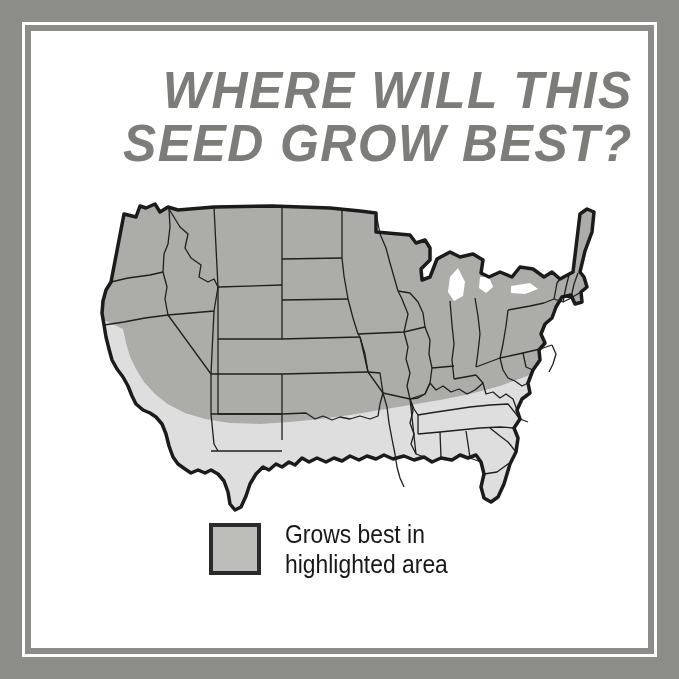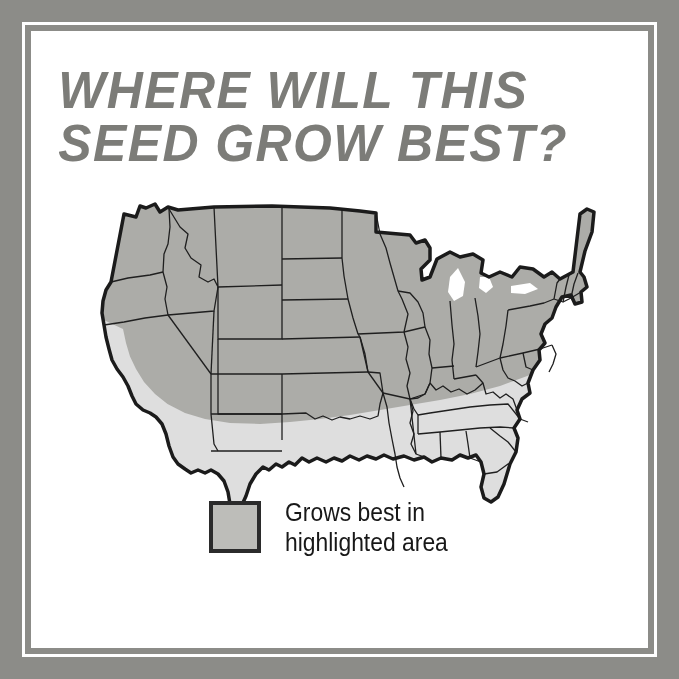--- a/index.html
+++ b/index.html
@@ -35,23 +35,23 @@
     position: absolute;
     left: 34px; top: 34px;
     width: 611px; height: 611px;
     background: #ffffff;
     overflow: hidden;
   }
 
   
   .title-block {
     position: absolute;
-    left: 12px; top: 32px;
+    left: 0; top: 32px;
     width: 611px;
-    text-align: left;
+    text-align: right;
     pointer-events: none;
   }
   .title-line {
     display: block;
     font-family: "Liberation Sans Narrow", "Liberation Sans", sans-serif;
     font-weight: bold;
     font-style: italic;
     font-size: 52px;
     letter-spacing: 1.5px;
     line-height: 0.95;
@@ -68,21 +68,21 @@
     top: 150px;
     width: 520px;
     height: 330px;
   }
   .map-wrap svg { display: block; width: 100%; height: 100%; }
 
   
   .legend {
     position: absolute;
     left: 0;
-    top: 463px;
+    top: 485px;
     width: 611px;
     display: flex;
     justify-content: center;
     align-items: flex-start;
     gap: 24px;
   }
   .legend-swatch {
     width: 52px;
     height: 52px;
     background: #bdbdb9;

